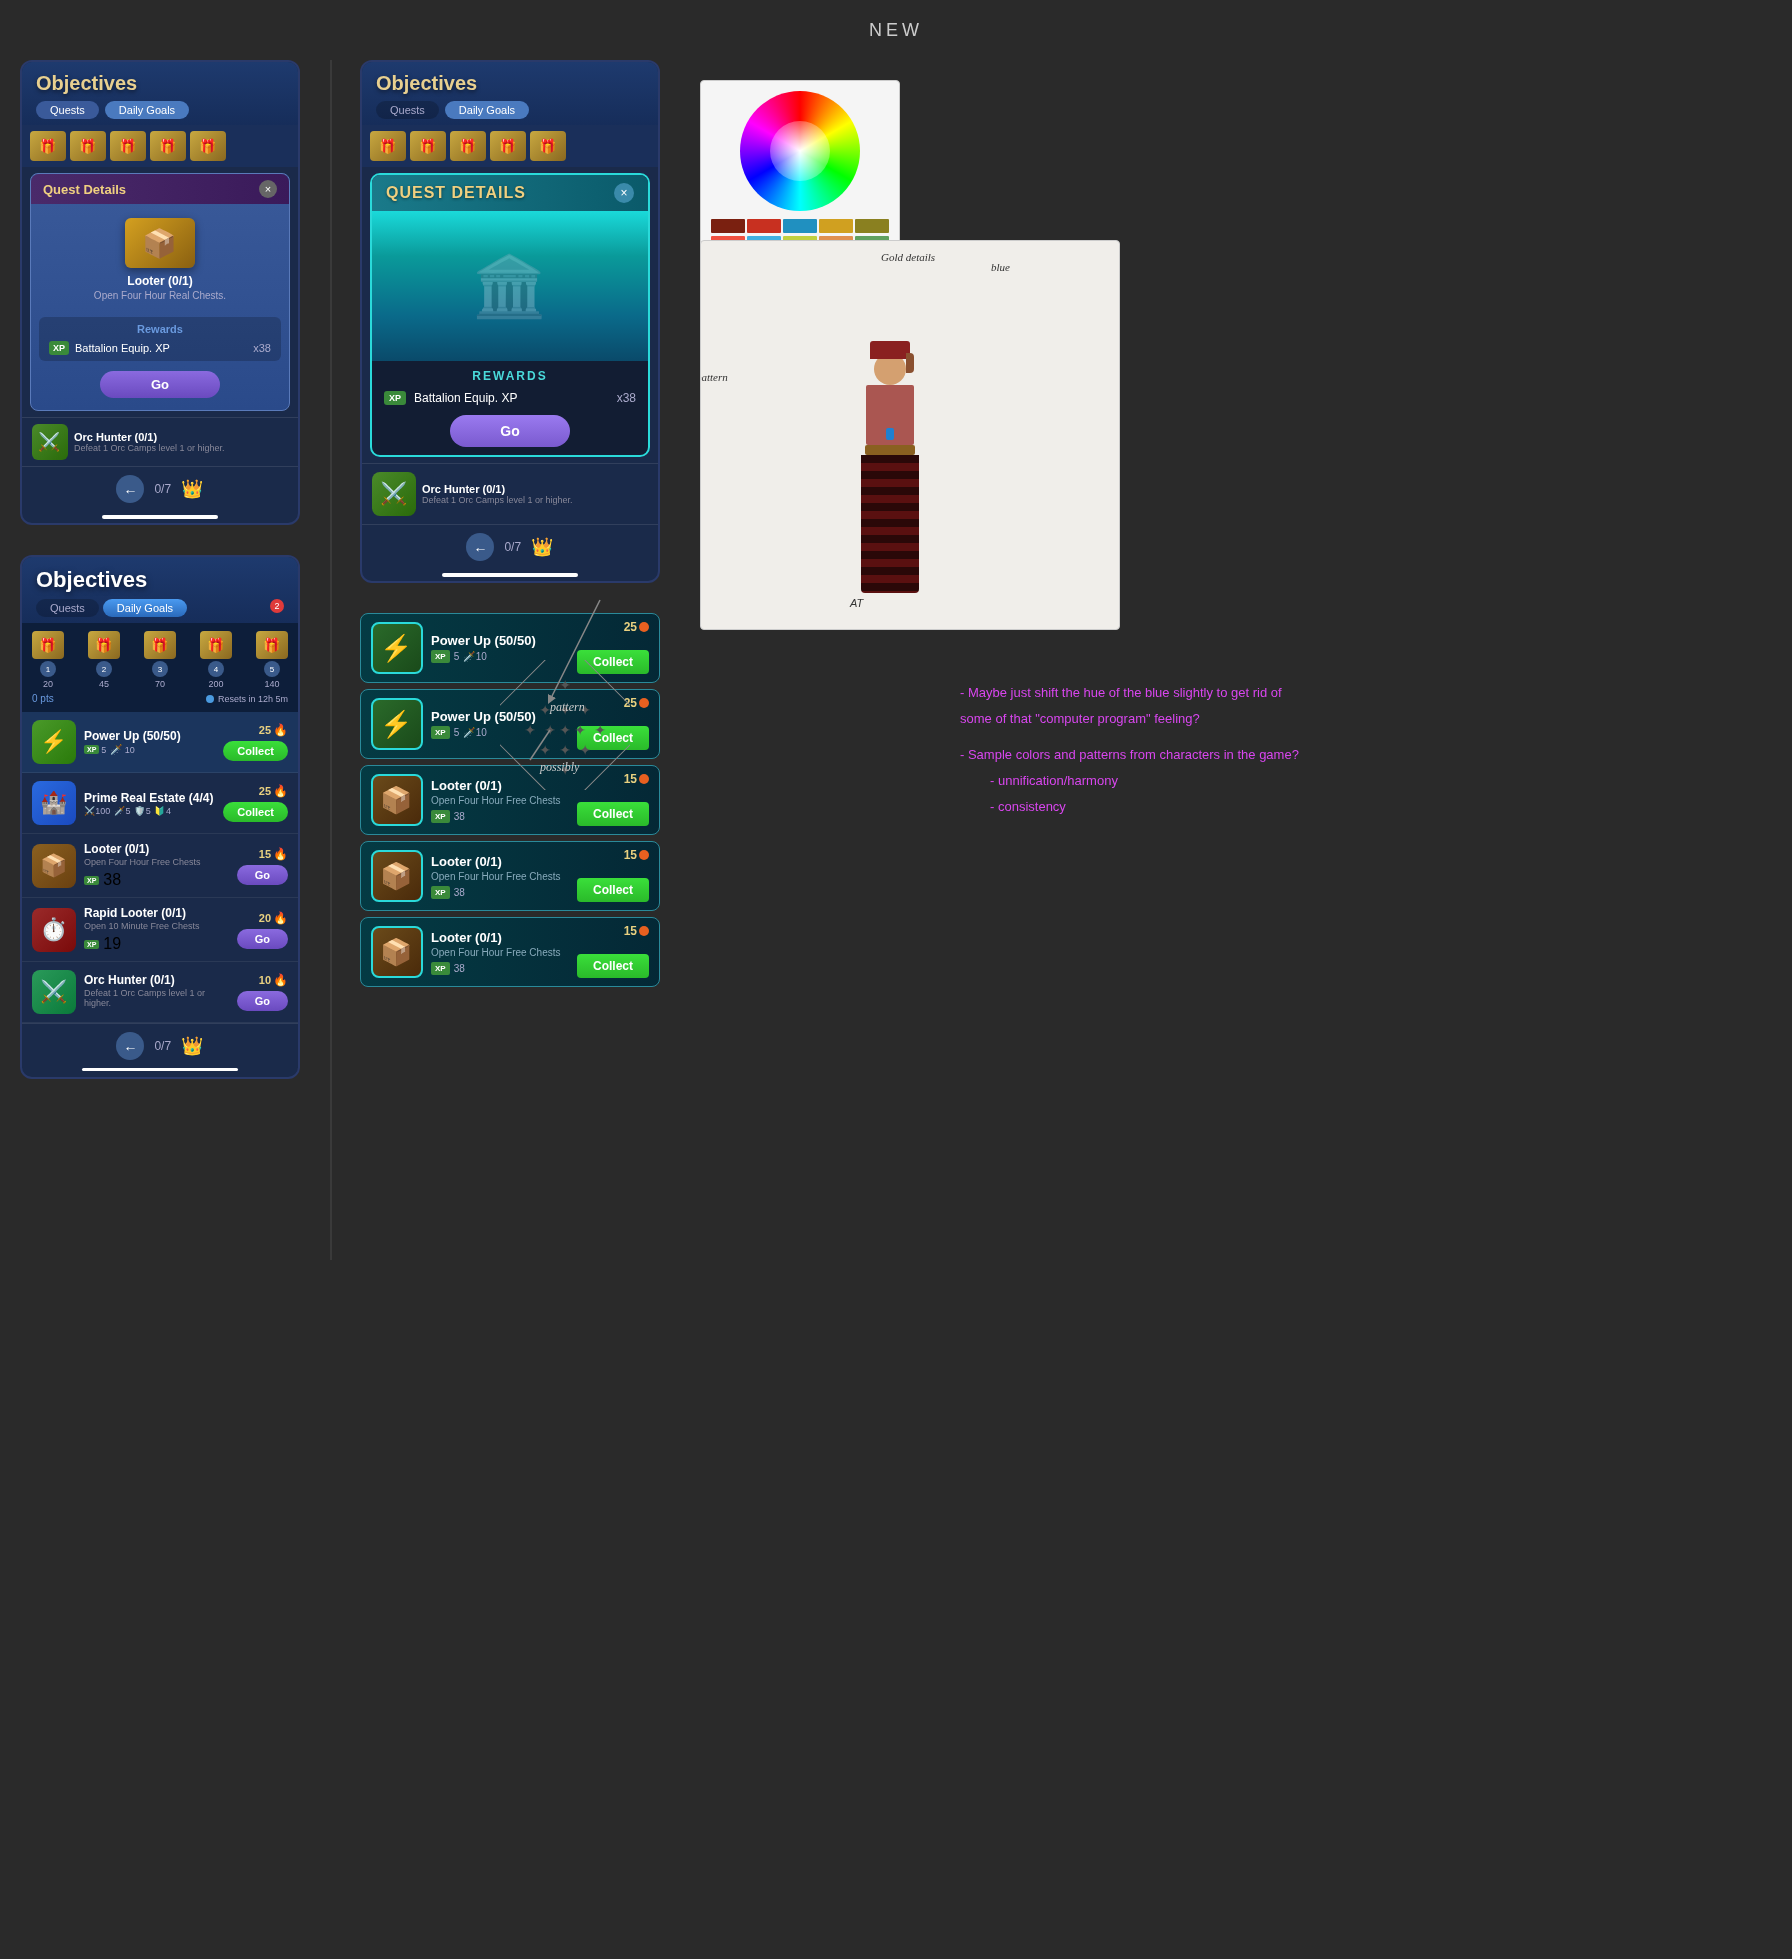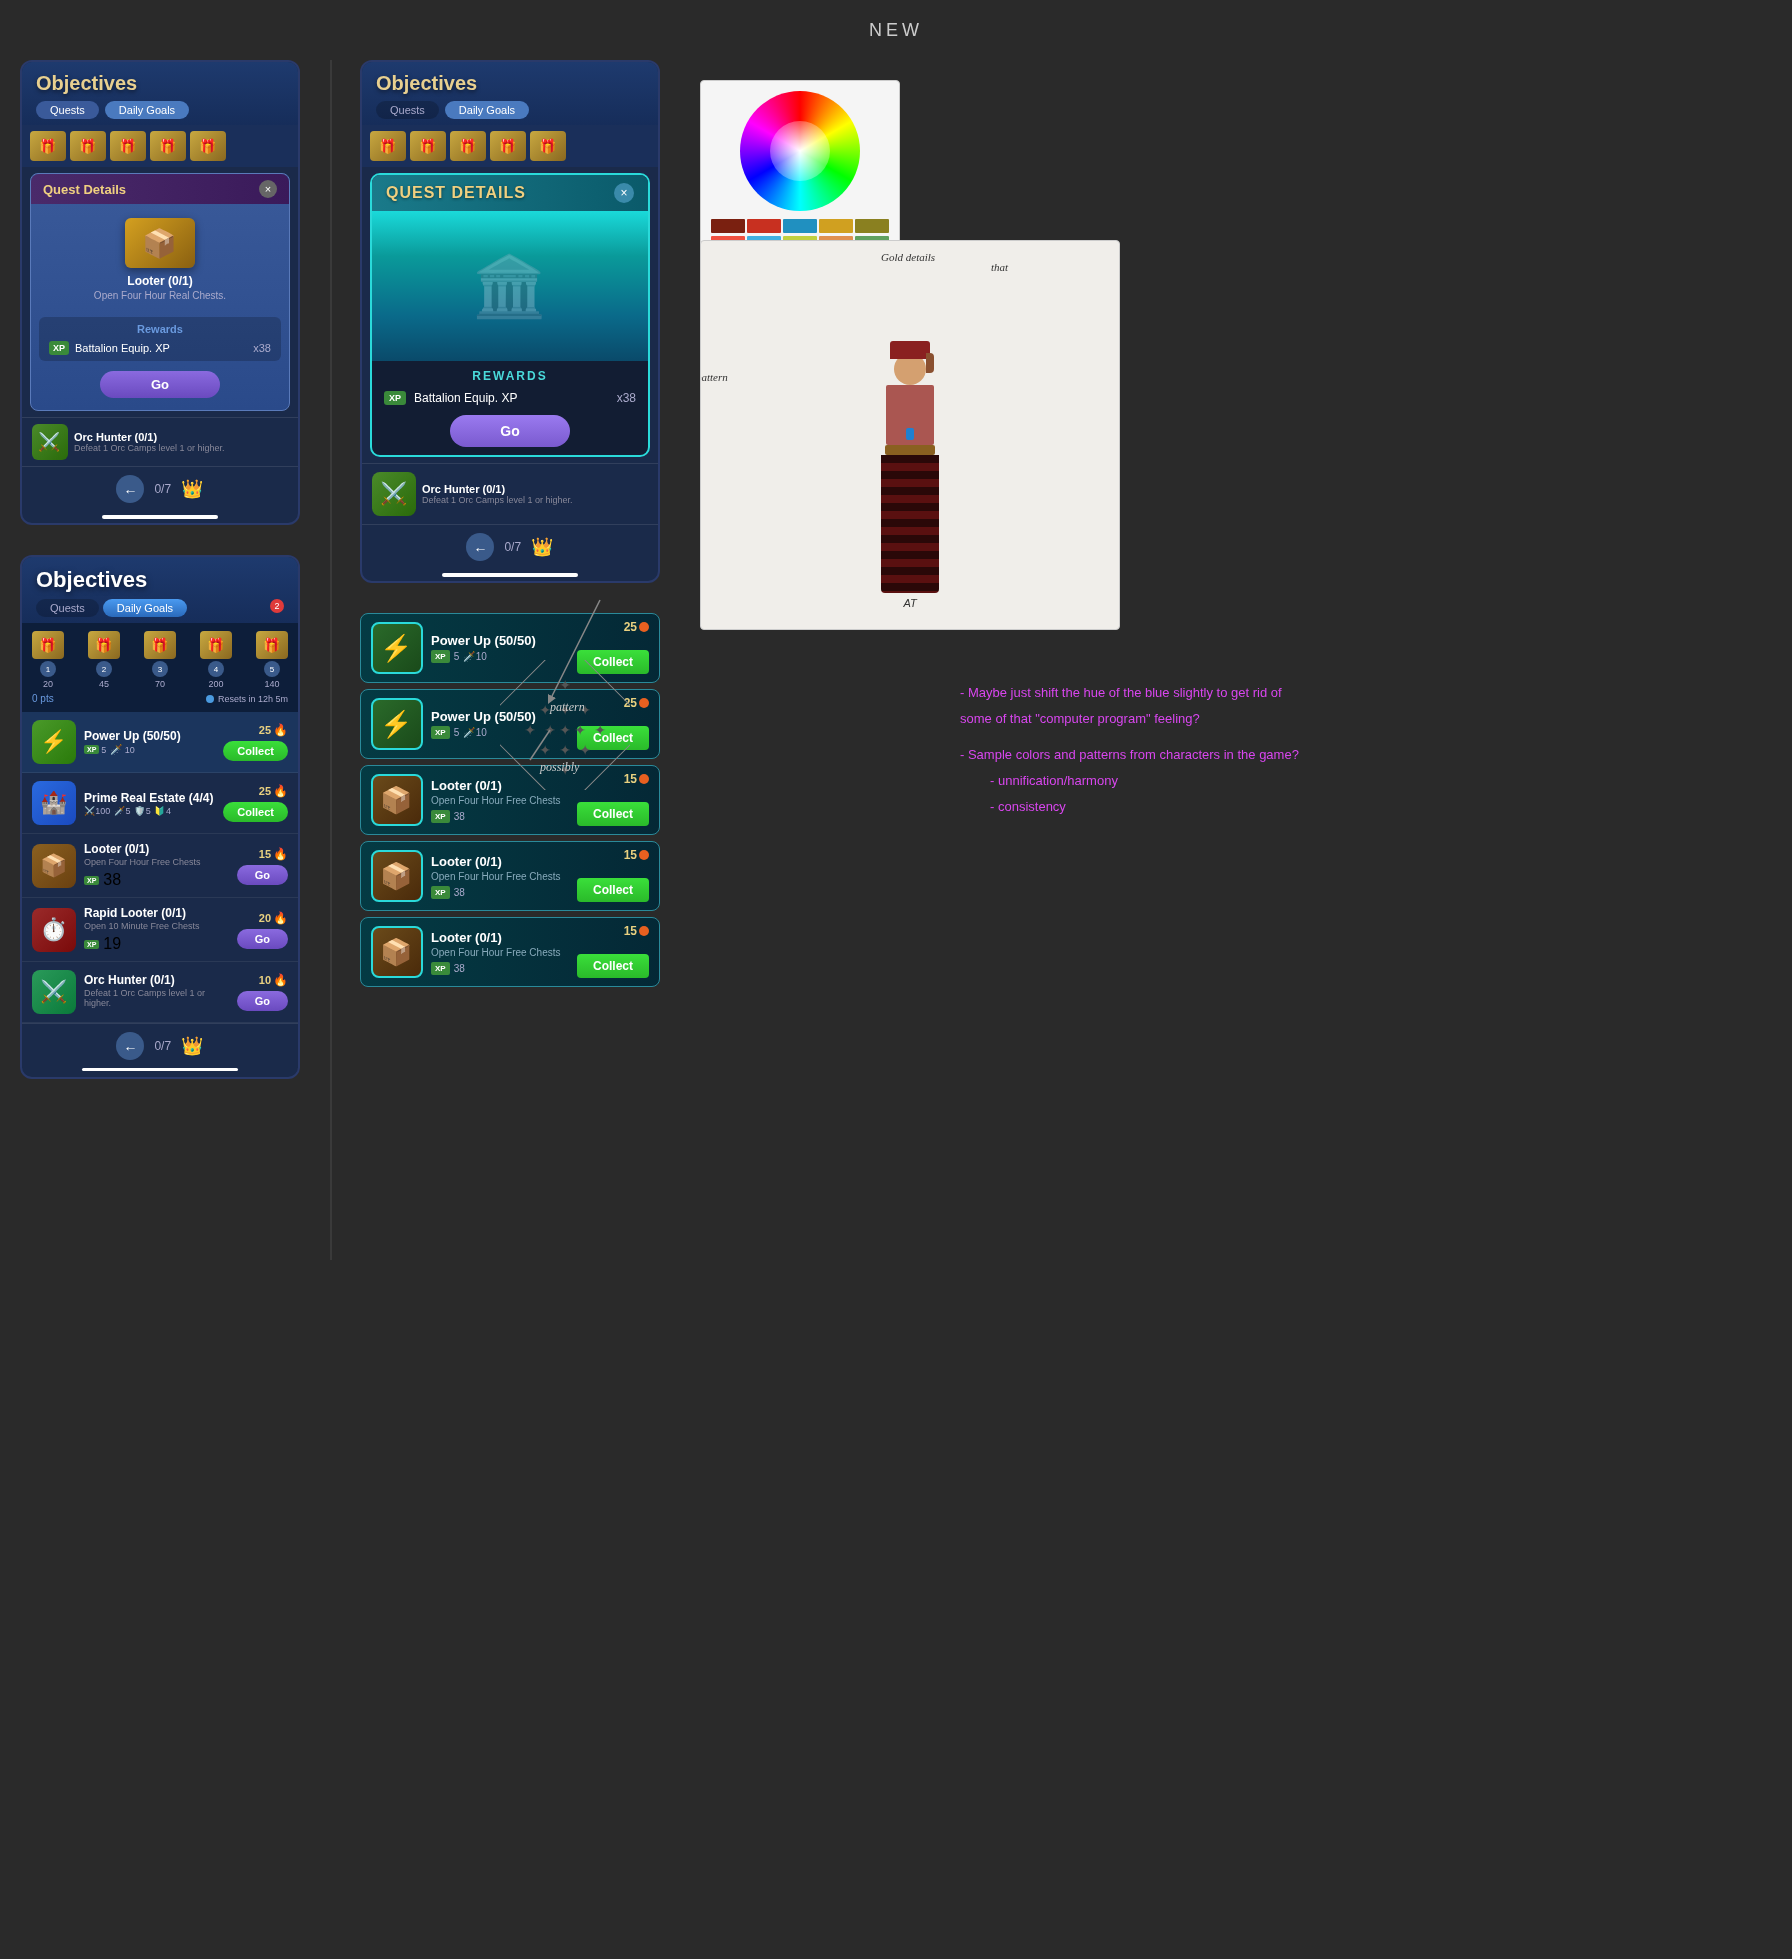--- a/index.html
+++ b/index.html
@@ -1161,26 +1161,26 @@
         <div class="swatch" style="background:#803030;"></div>
         <div class="swatch" style="background:#a04040;"></div>
       </div>
     </div>
   </div>
 </div>
 
 <div style="position:absolute; left:700px; top:240px; width:420px; height:390px; background:#f0eeea; border:1px solid #ccc; border-radius:4px; overflow:hidden;">
 
   <div style="position:absolute; top:10px; left:180px; font-family:'Comic Sans MS',cursive; font-size:11px; color:#333; font-style:italic;">Gold details</div>
-  <div style="position:absolute; top:20px; left:290px; font-family:'Comic Sans MS',cursive; font-size:11px; color:#333; font-style:italic;">that</div>
+  <div style="position:absolute; top:20px; left:290px; font-family:'Comic Sans MS',cursive; font-size:11px; color:#333; font-style:italic;">blue</div>
   <div style="position:absolute; top:130px; left:-5px; font-family:'Comic Sans MS',cursive; font-size:11px; color:#333; font-style:italic;">pattern</div>
 
   <div style="display:flex; justify-content:space-around; align-items:flex-end; height:100%; padding:30px 10px 20px;">
 
-    <div style="display:flex;flex-direction:column;align-items:center;width:120px;">
+    <div style="display:flex;flex-direction:column;align-items:flex-start;width:120px;">
       <div style="width:80px;height:240px;display:flex;flex-direction:column;align-items:center;gap:0;position:relative;">
 
         <div style="position:relative;width:32px;height:32px;background:#d4a070;border-radius:50%;margin-bottom:0;z-index:2;">
           <div style="position:absolute;top:-12px;left:-4px;width:40px;height:18px;background:#8a2020;border-radius:3px 3px 0 0;"></div>
           <div style="position:absolute;top:0;right:-8px;width:8px;height:20px;background:#8a5030;border-radius:0 4px 4px 0;"></div>
         </div>
 
         <div style="width:48px;height:60px;background:#f0f0e0;border-radius:2px;position:relative;">
           <div style="position:absolute;top:0;left:0;right:0;height:60px;background:rgba(140,20,20,0.7);border-radius:2px;"></div>
 

